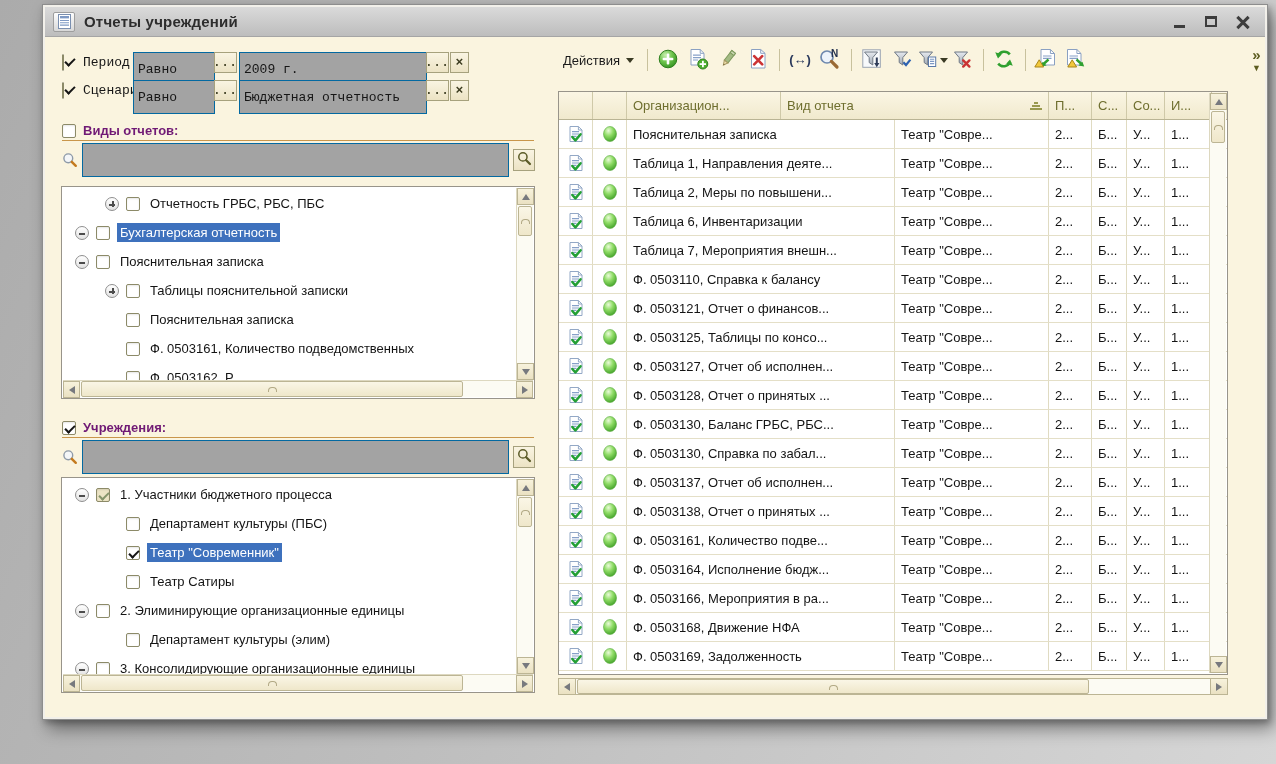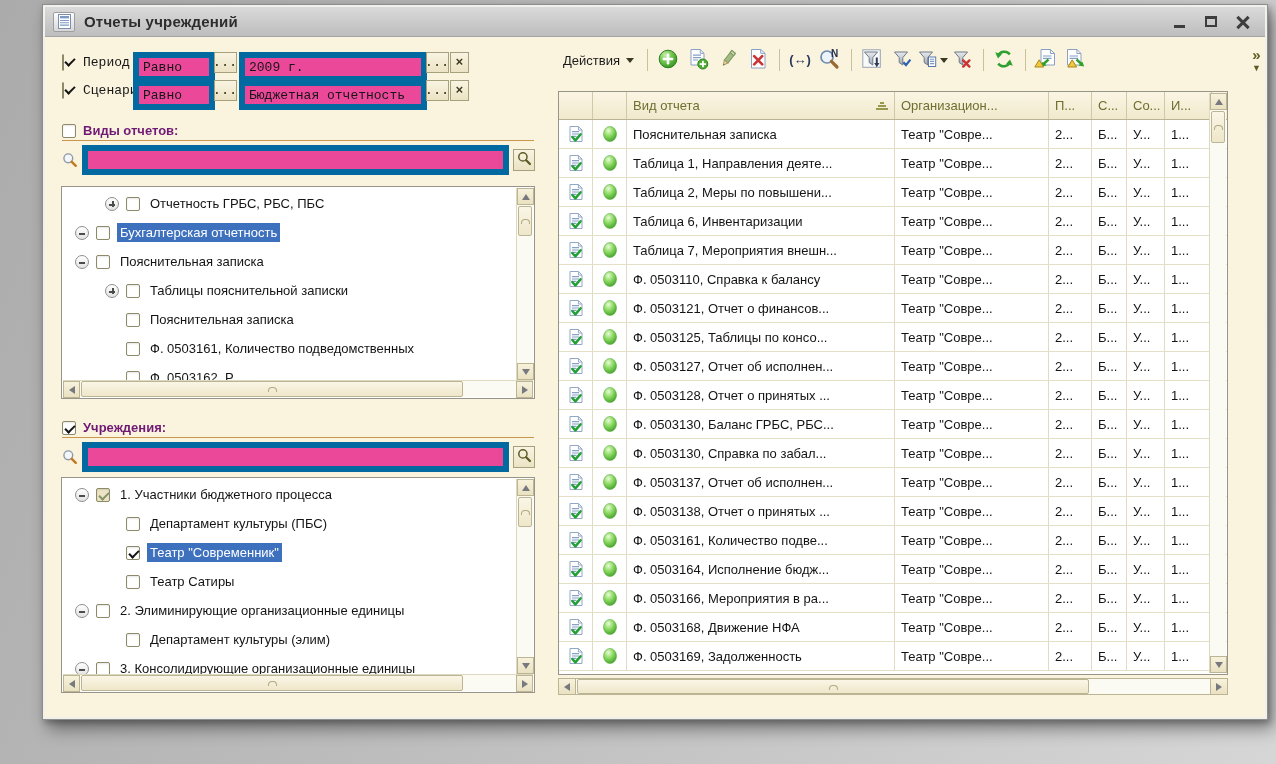--- a/index.html
+++ b/index.html
@@ -28,22 +28,22 @@
   
   .frow { position:absolute; left:0; height:22px; width:500px;font-family:Liberation Mono, monospace; }
   .frow > * { position:absolute; top:0; }
   .flabel { top:3px; color:#161616; }
   .cb { width:14px; height:14px; border:1px solid #8c8a68; background:#fff; border-radius:2px;
         position:relative; box-shadow:inset 0 1px 2px rgba(0,0,0,.10); flex:none; }
   .cb.on::after { content:""; position:absolute; left:2px; top:3px; width:8px; height:4px;
                   border-left:2px solid #151515; border-bottom:2px solid #151515; transform:rotate(-45deg); }
   .cb.partial { background:#ece4c5; }
   .cb.partial::after { border-color:#85946b; }
-  .inp { background:#ec4899; border:6px solid #0369a1; height:21px; display:flex; align-items:center;
-         padding:9px 4px; overflow:hidden; white-space:nowrap; color:#161616; }
+  .inp { background:#a3a3a3; border:1px solid #0369a1; height:21px; display:flex; align-items:center;
+         padding:16px 4px; overflow:hidden; white-space:nowrap; color:#161616; }
   .btn { background:linear-gradient(#f9f4e2,#ece3c4); border:1px solid #a6a17d; height:21px;
          display:flex; align-items:center; justify-content:center; color:#45452a;
          font-weight:bold; font-size:12px; letter-spacing:1px; }
   .xbtn { font-size:13px; letter-spacing:0; color:#3c3c20; }
 
   
   .group-head { position:absolute; display:flex; align-items:center; gap:7px; height:20px;
                 border-bottom:1px solid #c9964b; }
   .group-label { font-weight:bold; color:#701a75; }
   .search-row { position:absolute; display:flex; align-items:center; gap:4px; height:23px; }
@@ -470,31 +470,31 @@
         </div>
       <div class="ovf-box" style="right:4px;top:10px">
         <span class="ovf">»</span>
         <span class="ovf2">▼</span>
       </div>
 
       <div class="table" style="left:513px;top:54px;width:670px;height:584px">
         <div class="thead" id="thead">
             <div class="th" style="width: 34px;"></div>
             <div class="th" style="width: 34px;"></div>
+            <div class="th" style="width: 154px;">
+              <span>Организацион...</span>
+            </div>
             <div class="th" style="width: 268px;">
               <span>Вид отчета</span>
               <span class="sort-ico">
                 <i style="width:4px"></i>
                 <i style="width:8px"></i>
                 <i style="width:12px"></i>
               </span>
             </div>
-            <div class="th" style="width: 154px;">
-              <span>Организацион...</span>
-            </div>
             <div class="th" style="width: 43px;">
               <span>П...</span>
             </div>
             <div class="th" style="width: 35px;">
               <span>С...</span>
             </div>
             <div class="th" style="width: 38px;">
               <span>Со...</span>
             </div>
             <div class="th" style="width: 47px;">

